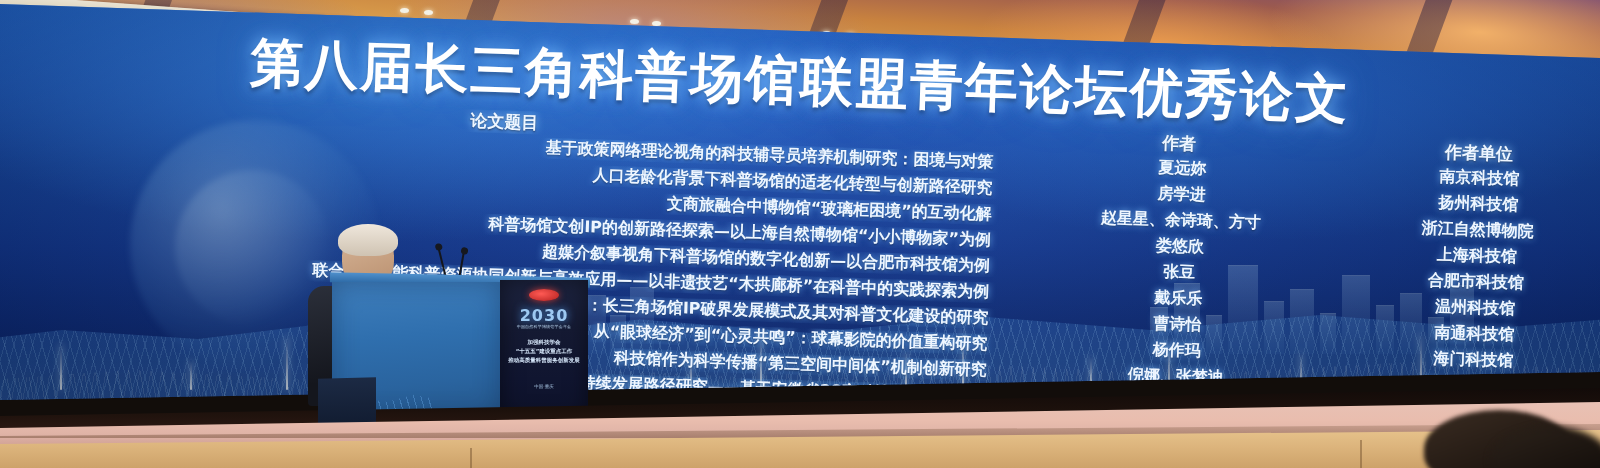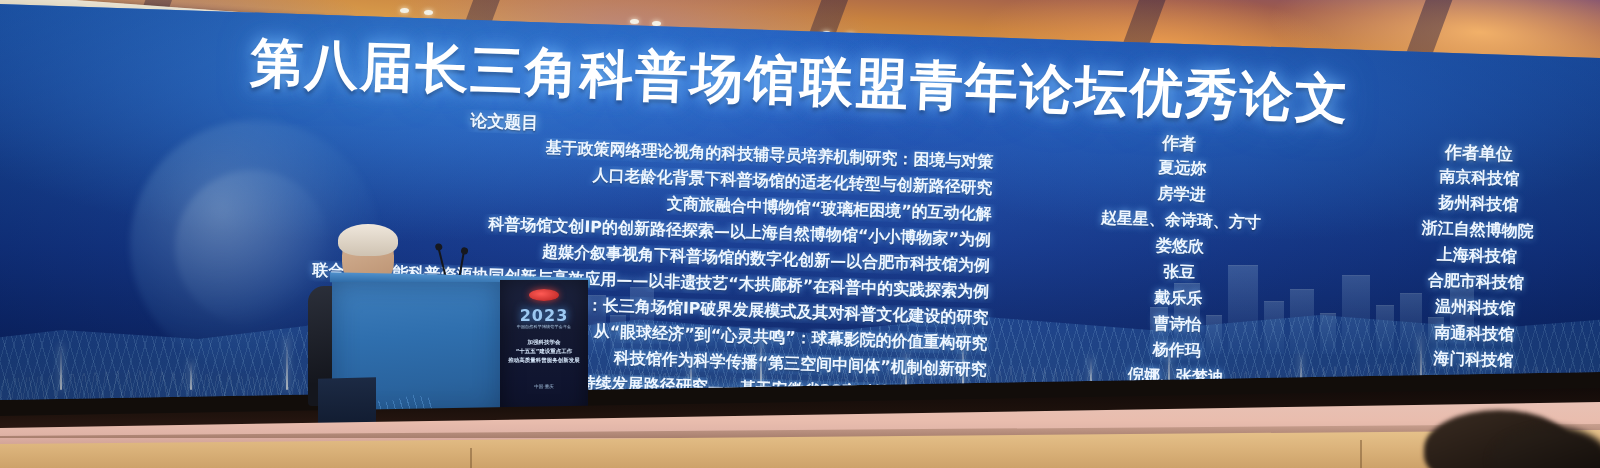--- a/index.html
+++ b/index.html
@@ -449,21 +449,21 @@
 
   <div class="podium">
     <div class="mic"></div>
     <div class="mic2"></div>
     <div class="pod-top"></div>
     <div class="pod-front">
       <div class="pod-wave"></div>
     </div>
     <div class="pod-side">
       <div class="pod-logo"></div>
-      <div class="pod-year">2023</div>
+      <div class="pod-year">2030</div>
       <div class="pod-sub">中国自然科学博物馆学会年会</div>
       <div class="pod-main">
           <div>加强科技学会</div>
           <div>“十五五”建设重点工作</div>
           <div>推动高质量科普服务创新发展</div>
         </div>
       <div class="pod-loc">中国·重庆</div>
     </div>
     <div class="pod-cable"></div>
   </div>

